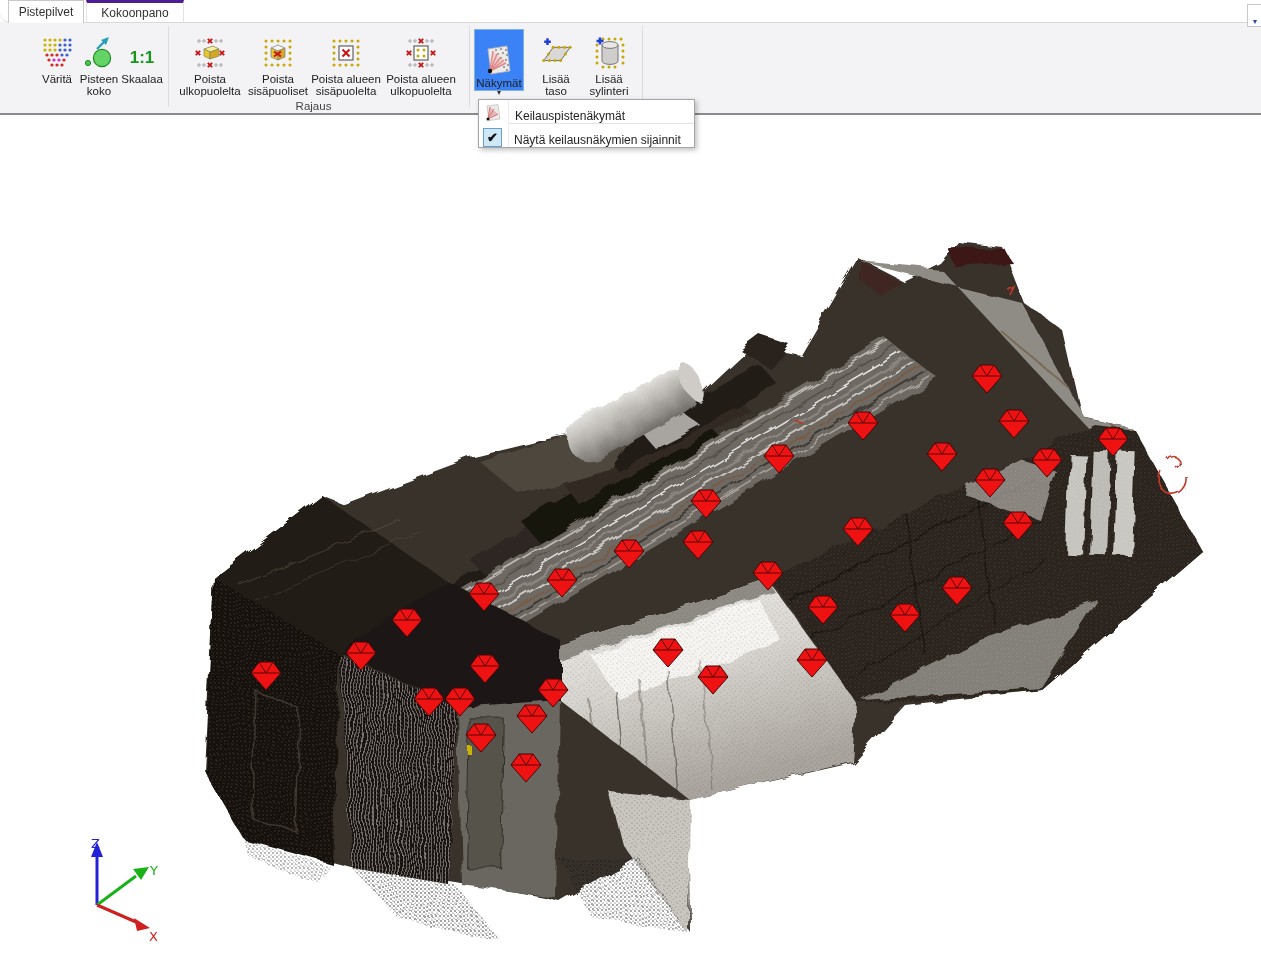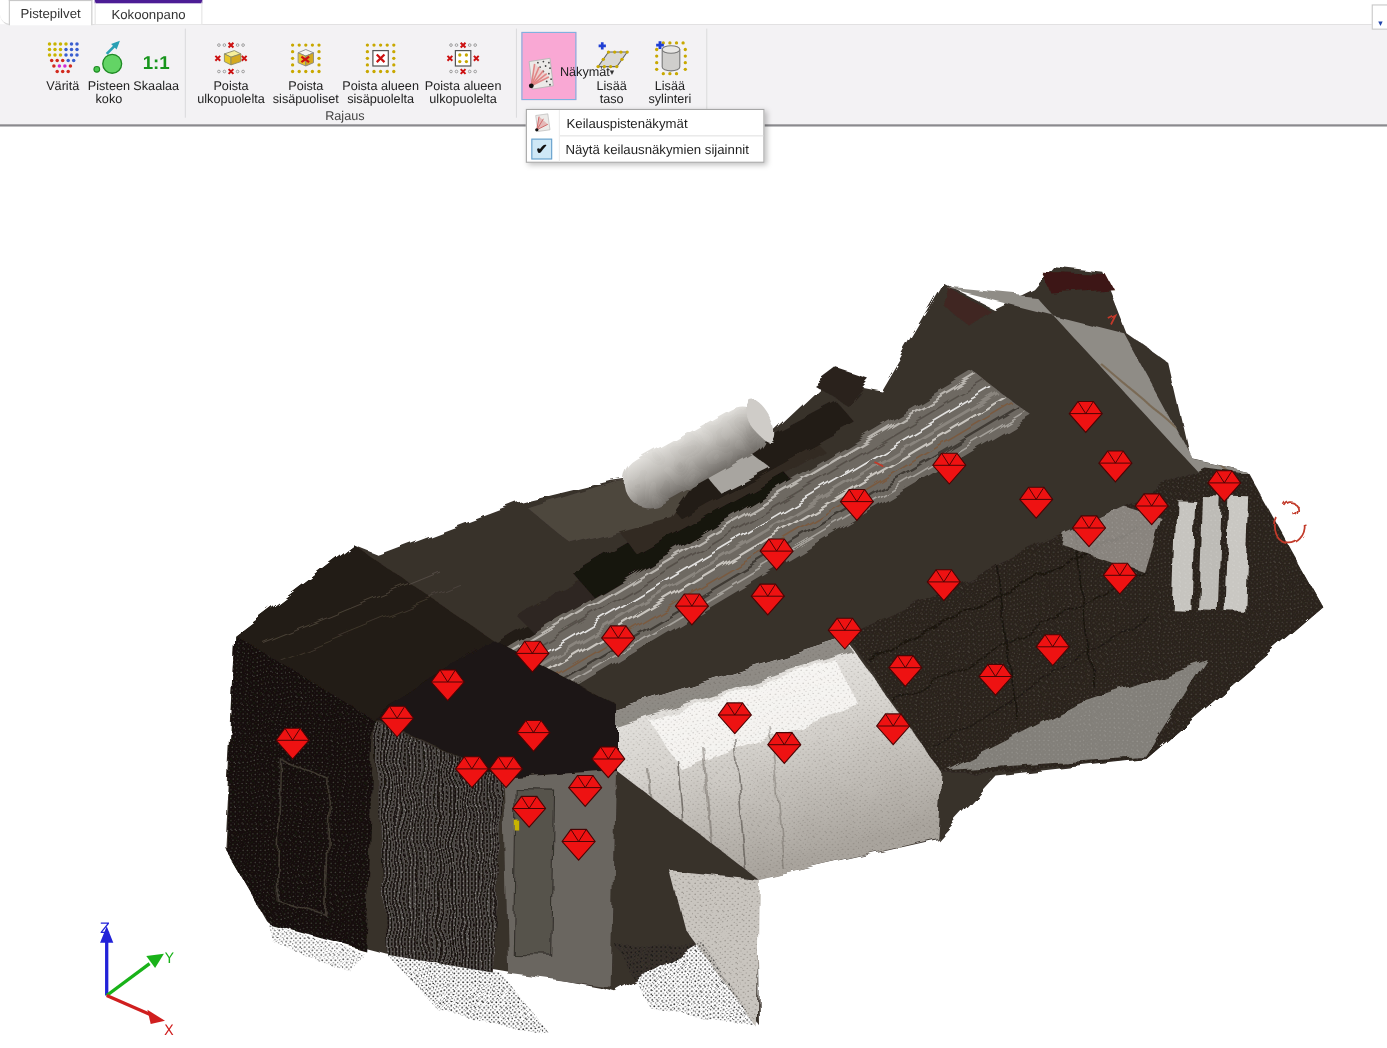--- a/index.html
+++ b/index.html
@@ -19,29 +19,29 @@
   
   .ribbon{position:absolute;top:22px;left:0;width:100%;height:93px;background:#f3f2f4;
           border-bottom:2px solid #8a8a8e;box-sizing:border-box;z-index:4;display:flex;}
   .rb-group{position:relative;display:flex;align-items:flex-start;padding:2px 4px 0 4px;}
   .rb-sep{width:1px;background:#dcdcde;margin:4px 0 6px 0;}
   .rb-btn{display:flex;flex-direction:column;align-items:center;padding-top:12px;cursor:default;}
   .rb-icon{width:34px;height:34px;flex:0 0 34px;}
   .rb-label{font-size:11.5px;line-height:12px;text-align:center;margin-top:3px;color:#222;white-space:pre-line;}
   .rb-grouplabel{position:absolute;bottom:1px;left:0;right:11px;text-align:center;font-size:11.5px;color:#444;}
   .g1{padding-left:36px;}
-  .nk-btn{width:50px;height:62px;margin-top:5px;background:#f9a8d4;border:1px solid #7fb2e0;
-          box-sizing:border-box;display:flex;flex-direction:row;align-items:center;}
+  .nk-btn{width:50px;height:62px;margin-top:5px;background:#3b82f6;border:1px solid #7fb2e0;
+          box-sizing:border-box;display:flex;flex-direction:column;align-items:center;}
   .nk-btn .rb-label{margin-top:0;}
   .caret{font-size:8px;line-height:8px;color:#333;}
 
   
   .menu{position:absolute;left:478px;top:99px;width:217px;background:#fff;border:1px solid #a6a6a6;
         box-shadow:2px 2px 5px rgba(0,0,0,.25);z-index:20;box-sizing:border-box;}
-  .menu-item{position:relative;height:23px;display:flex;align-items:center;font-size:12px;color:#1e1e1e;cursor:default;}
+  .menu-item{position:relative;height:23px;display:flex;align-items:flex-end;font-size:12px;color:#1e1e1e;cursor:default;}
   .menu-item .mi-icon{width:20px;height:20px;margin-left:4px;flex:0 0 20px;}
   .menu-item .mi-text{margin-left:12px;}
   .menu-sep{height:1px;background:#e2e2e2;margin-left:30px;}
   .menu-colline{position:absolute;left:29px;top:0;bottom:0;width:1px;background:#ededed;}
   .checkbox{width:19px;height:19px;margin-left:4px;flex:0 0 19px;background:#cfe8f6;border:1px solid #66a0cc;
             box-sizing:border-box;display:flex;align-items:center;justify-content:center;
             font-size:13px;font-weight:bold;color:#111;}
 
   
   .viewport{position:absolute;top:117px;left:0;width:1261px;height:836px;background:#fff;}

